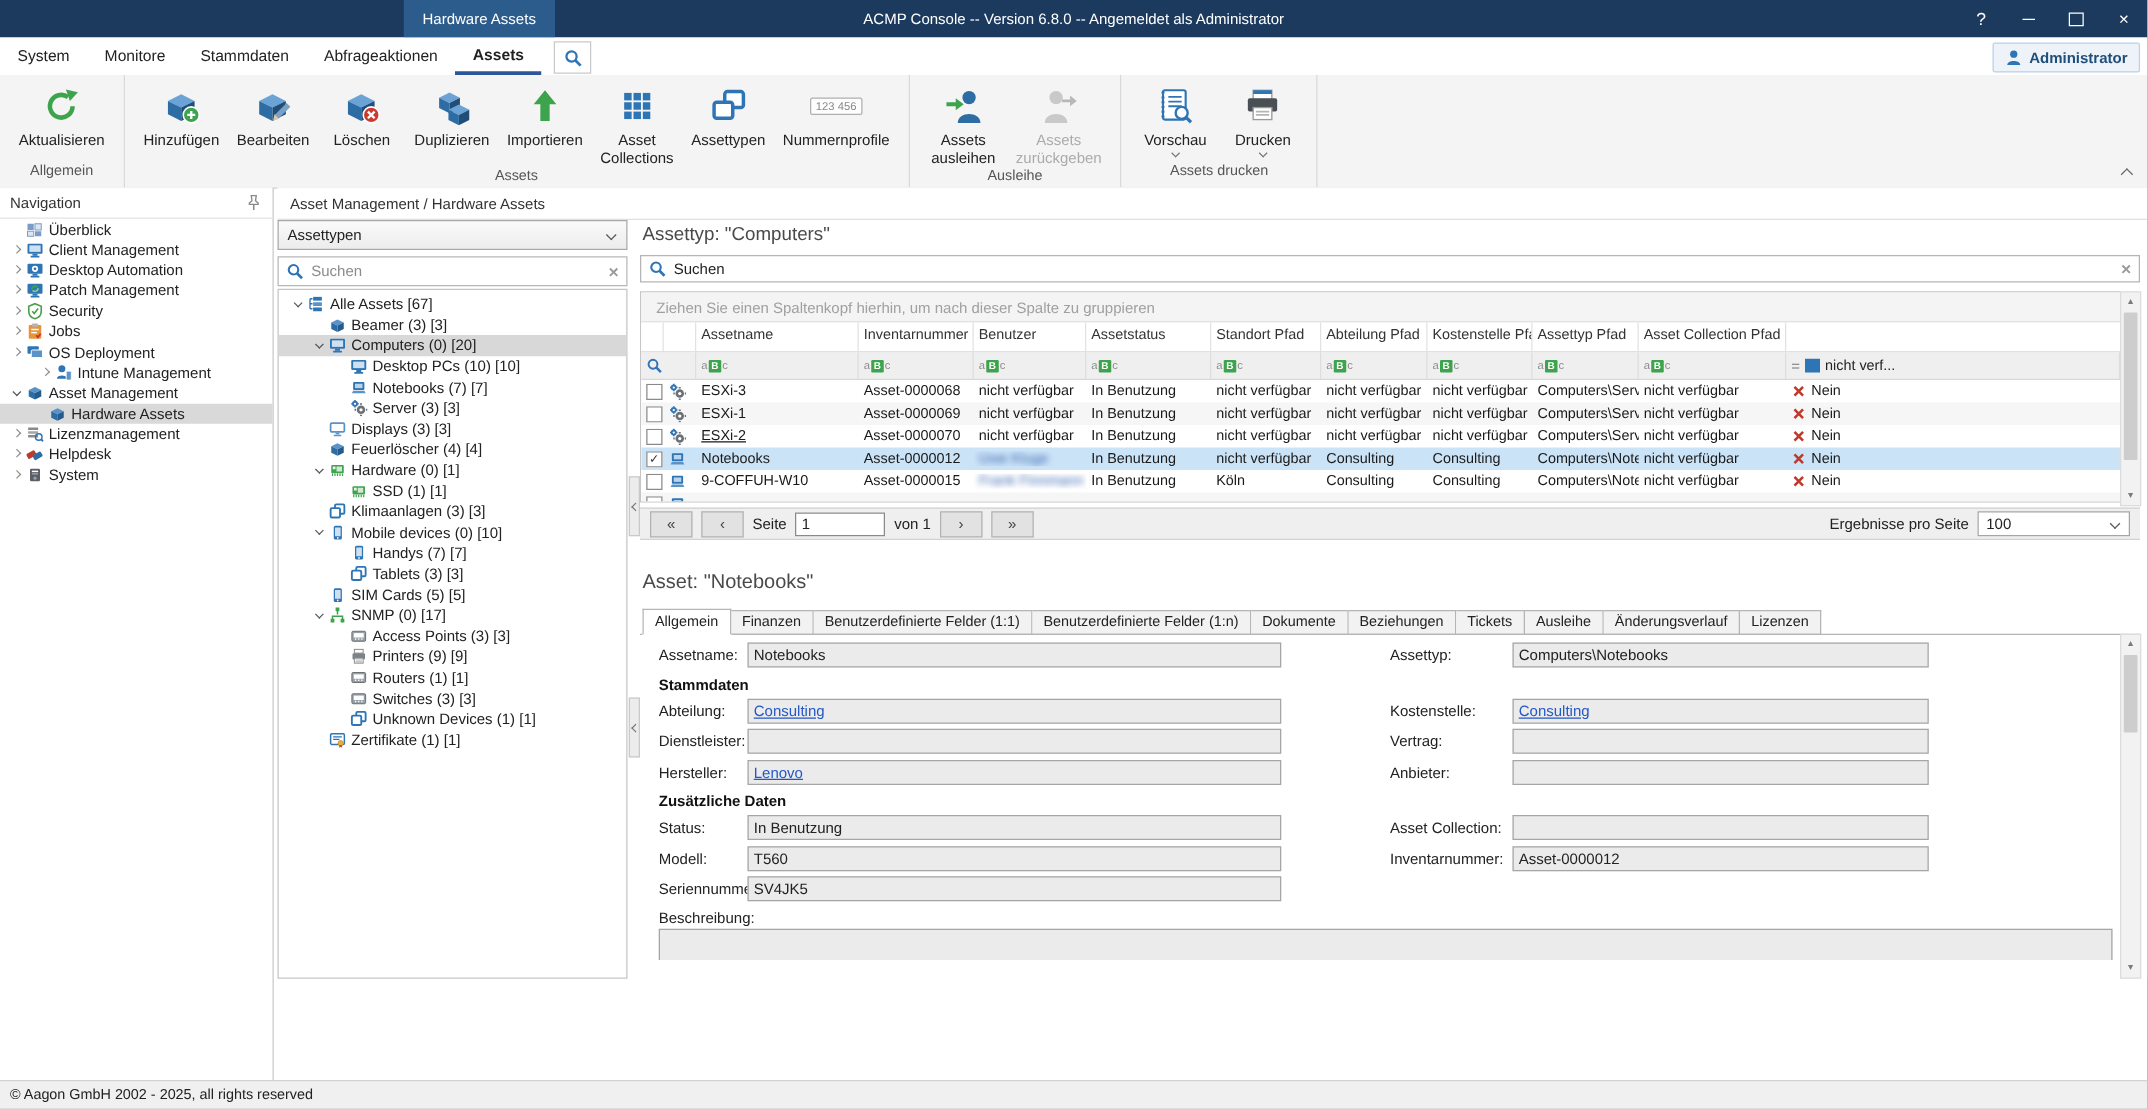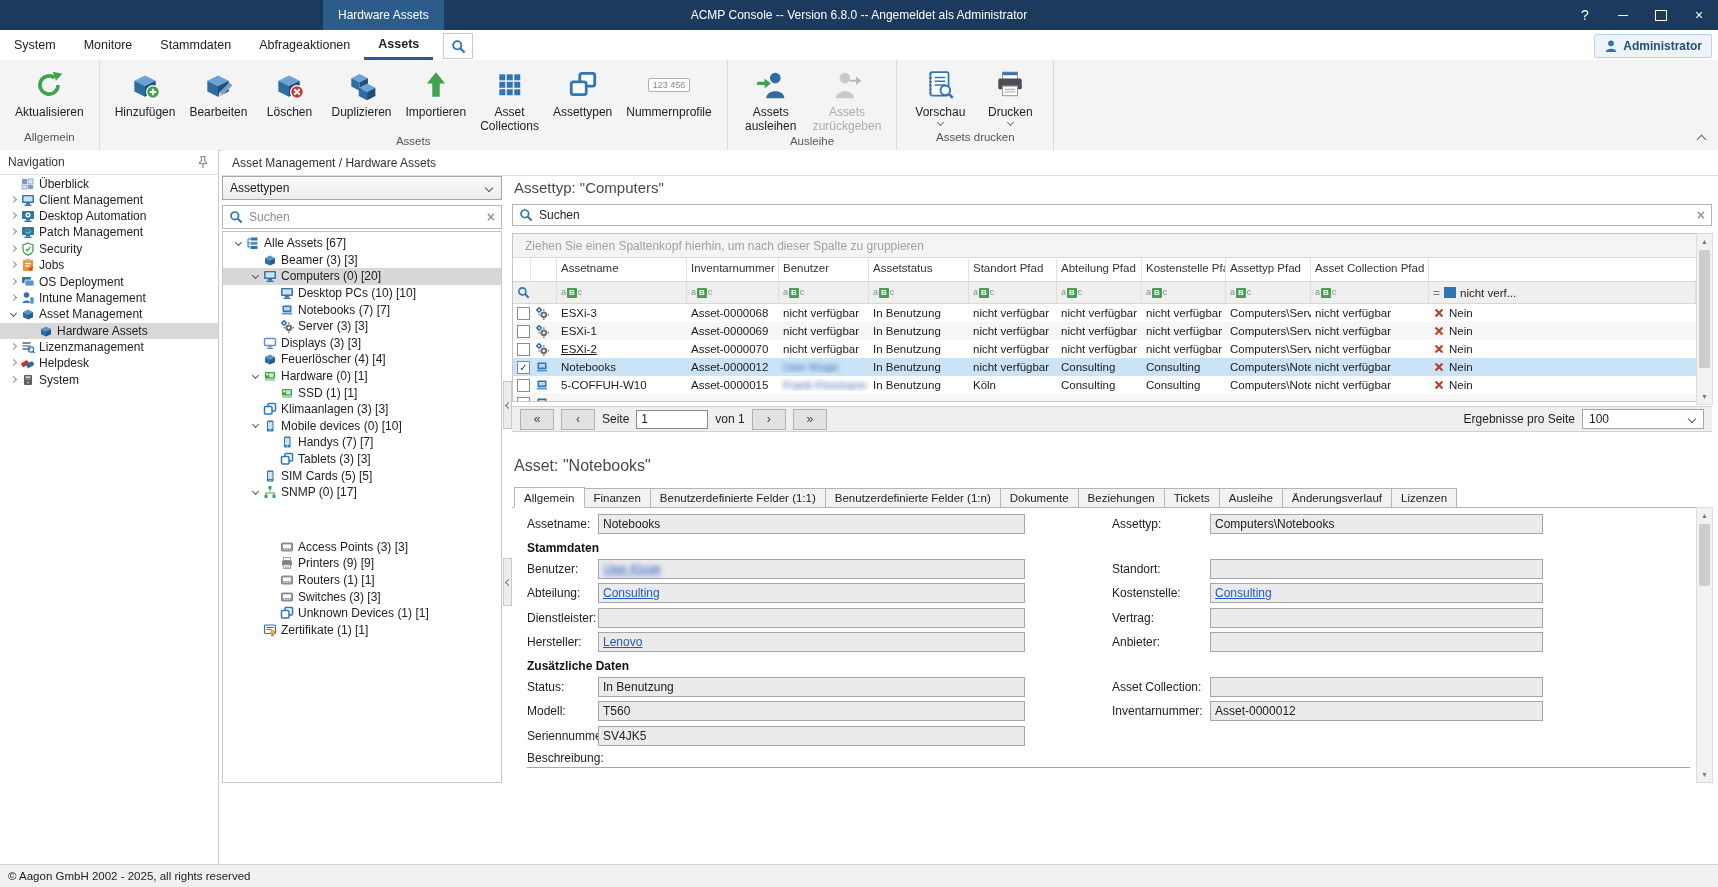--- a/index.html
+++ b/index.html
@@ -419,21 +419,21 @@
         <div class="nav-row" style="padding-left: 8px;">
           <span class="chev right"></span>
           <span class="icn">
             <svg viewBox="0 0 14 14" width="14" height="14">
               <rect x="1" y="2" width="9" height="6" rx="0.8" fill="#2e75b6"></rect>
               <rect x="4" y="5" width="9" height="6" rx="0.8" fill="#5b93c9" stroke="#fff" stroke-width="0.8"></rect>
             </svg>
           </span>
           <span class="txt">OS Deployment</span>
         </div>
-        <div class="nav-row" style="padding-left: 8px;">
+        <div class="nav-row" style="padding-left: 20px; margin-left: 11px;">
           <span class="chev right"></span>
           <span class="icn">
             <svg viewBox="0 0 14 14" width="14" height="14">
               <circle cx="5.5" cy="4" r="2.8" fill="#2e75b6"></circle>
               <path d="M1.5 12 C1.5 8.5 9.5 8.5 9.5 12 Z" fill="#2e75b6"></path>
               <rect x="9" y="6" width="4" height="7" rx="0.8" fill="#5b93c9" stroke="#fff" stroke-width="0.6"></rect>
             </svg>
           </span>
           <span class="txt">Intune Management</span>
         </div>
@@ -691,21 +691,21 @@
           <span class="icn">
             <svg viewBox="0 0 14 14" width="14" height="14">
               <path d="M7 3.5 V6.5 M3 10.5 V8 H11 V10.5" stroke="#3da44d" stroke-width="1.2" fill="none"></path>
               <rect x="5.5" y="1" width="3" height="3" fill="#3da44d"></rect>
               <rect x="1.5" y="10" width="3" height="3" fill="#3da44d"></rect>
               <rect x="9.5" y="10" width="3" height="3" fill="#3da44d"></rect>
             </svg>
           </span>
           <span class="txt">SNMP (0) [17]</span>
         </div>
-        <div class="trow" style="padding-left: 44px; margin-top: 38px;">
+        <div class="trow" style="padding-left: 44px;">
           <span class="chev"></span>
           <span class="icn">
             <svg viewBox="0 0 14 14" width="14" height="14">
               <rect x="1.5" y="3" width="11" height="8" rx="1" fill="#9aa0a8" stroke="#6b7075" stroke-width="0.8"></rect>
               <rect x="3" y="4.5" width="8" height="3.5" fill="#fff"></rect>
               <path d="M4.5 8.5 v1.2 M7 8.5 v1.2 M9.5 8.5 v1.2" stroke="#fff" stroke-width="1"></path>
             </svg>
           </span>
           <span class="txt">Access Points (3) [3]</span>
         </div>
@@ -985,21 +985,21 @@
             </div>
             <div class="dcell" style="width: 26px;">
               <span class="icn">
                 <svg viewBox="0 0 14 14" width="14" height="14">
                   <rect x="2.5" y="2.5" width="9" height="6.5" rx="0.8" fill="#2e75b6"></rect>
                   <rect x="4" y="4" width="6" height="3.5" fill="#bcd4ea"></rect>
                   <polygon points="1.5,11.5 12.5,11.5 11.5,9.5 2.5,9.5" fill="#5b93c9"></polygon>
                 </svg>
               </span>
             </div>
-            <div class="dcell" style="width: 130px;">5-COFFUH-W10</div>
+            <div class="dcell" style="width: 130px;">9-COFFUH-W10</div>
             <div class="dcell" style="width: 92px;">Asset-0000015</div>
             <div class="dcell" style="width: 90px;">
               <span class="redacted">Frank Finnmann</span>
             </div>
             <div class="dcell" style="width: 100px;">In Benutzung</div>
             <div class="dcell" style="width: 88px;">Köln</div>
             <div class="dcell" style="width: 85px;">Consulting</div>
             <div class="dcell" style="width: 84px;">Consulting</div>
             <div class="dcell" style="width: 85px;">Computers\Notebo...</div>
             <div class="dcell" style="width: 118px;">nicht verfügbar</div>
@@ -1076,28 +1076,20 @@
           <div class="finput">
             <span class="">Notebooks</span>
           </div>
           <div class="lab right">Assettyp:</div>
           <div class="finput rightf">
             <span class="">Computers\Notebooks</span>
           </div>
         </div>
         <div class="fsection">Stammdaten</div>
         <div class="frm-row">
-          <div class="lab">Benutzer:</div>
-          <div class="finput">
-            <span class="lnk redacted">Uwe Kluge</span>
-          </div>
-          <div class="lab right">Standort:</div>
-          <div class="finput rightf"></div>
-        </div>
-        <div class="frm-row">
           <div class="lab">Abteilung:</div>
           <div class="finput">
             <span class="lnk ">Consulting</span>
           </div>
           <div class="lab right">Kostenstelle:</div>
           <div class="finput rightf">
             <span class="lnk ">Consulting</span>
           </div>
         </div>
         <div class="frm-row">

